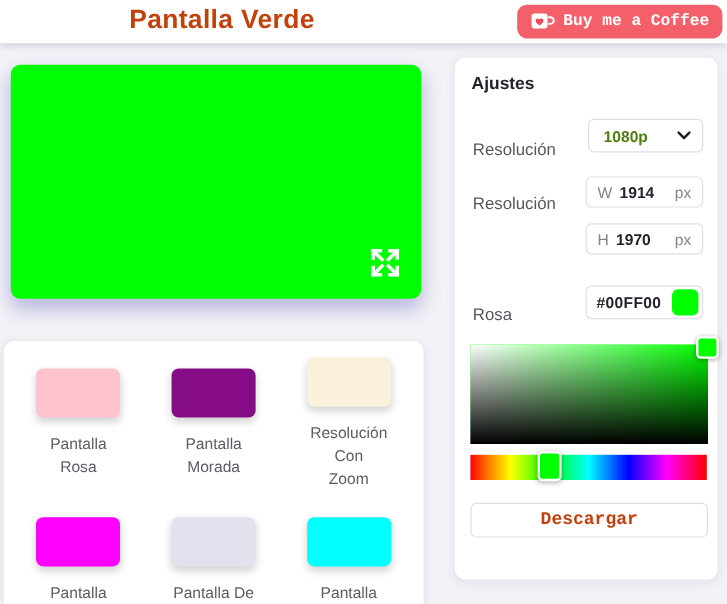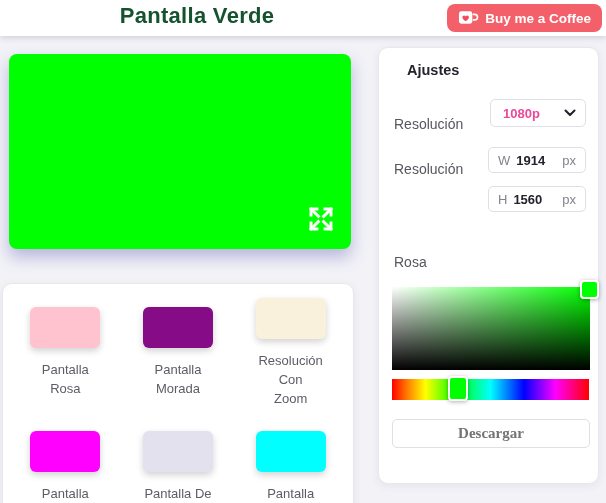--- a/index.html
+++ b/index.html
@@ -11,32 +11,32 @@
   }
 
   
   .header {
     position:absolute; left:0; top:0; width:606px; height:36px;
     background:#ffffff;
     box-shadow:0 2px 6px rgba(60,60,90,0.18);
     z-index:5;
   }
   .page-title {
-    position:absolute; left:12px; top:3px; width:370px;
+    position:absolute; left:0; top:3px; width:370px;
     text-align:center;
     font-size:22px; font-weight:600; letter-spacing:0.3px;
-    color:#14532d;
+    color:#c2410c;
   }
   .buy-btn {
     position:absolute; right:4px; top:4px; height:28px;
     display:flex; align-items:center; gap:6px;
     padding:0 11px;
     border:none; border-radius:8px;
     color:#ffffff; font-size:13.5px; font-weight:600;
-    font-family:Liberation Sans, sans-serif;
+    font-family:Liberation Mono, monospace;
     cursor:pointer;
   }
 
   
   .preview {
     position:absolute; left:9px; top:54px; width:342px; height:195px;
     border-radius:8px;
     box-shadow:0 8px 16px rgba(110,108,190,0.45);
   }
   .expand-btn {
@@ -75,37 +75,37 @@
 
   
   .panel {
     position:absolute; left:378px; top:47px; width:221px; height:437px;
     background:#ffffff;
     border:1px solid #e7e7ec;
     border-radius:10px;
     box-shadow:0 2px 8px rgba(60,60,90,0.08);
   }
   .panel-title {
-    position:absolute; left:28px; top:14px;
+    position:absolute; left:14px; top:14px;
     font-size:14.5px; font-weight:700; color:#23232d;
   }
   .field-label {
     position:absolute; left:15px;
     font-size:14px; color:#56575f;margin-top:12px;
   }
   .lbl-res   { top:56px; }
   .lbl-dim   { top:101px; }
   .lbl-color { top:194px; }
 
   .select-box {
     position:absolute; left:111px; top:51px; width:96px; height:28px;
     background:#fff; border:1px solid #dfdfe5; border-radius:5px;
     display:flex; align-items:center;
     padding:0 9px 0 12px;
-    font-size:13px; font-weight:600; color:#ec4899;
+    font-size:13px; font-weight:600; color:#4d7c0f;
     cursor:pointer;
   }
   .select-box .chev { margin-left:auto; display:flex; }
 
   .dim-input {
     position:absolute; left:109px; width:98px; height:26px;
     background:#fff; border:1px solid #dfdfe5; border-radius:5px;
     display:flex; align-items:center; gap:6px;
     padding:0 9px;
     font-size:13px; font-weight:600; color:#23232d;
@@ -150,22 +150,22 @@
   .hue-handle {
     position:absolute; left:56px; top:-3px; width:20px; height:25px;
     border:2px solid #fff; border-radius:4px;
     box-shadow:0 1px 4px rgba(0,0,0,0.3);
     cursor:grab;
   }
 
   .download-btn {
     position:absolute; left:13px; top:371px; width:198px; height:29px;
     background:#fff; border:1px solid #dfdfe5; border-radius:5px;
-    font-family:Liberation Serif, serif;
-    font-size:15px; font-weight:600; color:#737373;
+    font-family:Liberation Mono, monospace;
+    font-size:15px; font-weight:600; color:#c2410c;
     cursor:pointer;
   }
 </style>
 </head>
 <body>
 
 <div class="header">
   <div class="page-title">Pantalla Verde</div>
   <button class="buy-btn" style="background: rgb(244, 96, 106);">
     <span style="display:flex;">
@@ -252,25 +252,29 @@
   </div>
 
   <div class="field-label lbl-dim">Resolución</div>
   <div class="dim-input dim-w">
     <span class="dim-prefix">W</span>
     <span>1914</span>
     <span class="dim-unit">px</span>
   </div>
   <div class="dim-input dim-h">
     <span class="dim-prefix">H</span>
-    <span>1560</span>
+    <span>1970</span>
     <span class="dim-unit">px</span>
   </div>
 
   <div class="field-label lbl-color">Rosa</div>
+  <div class="color-input">
+    <span>#00FF00</span>
+    <span class="color-chip" style="background: rgb(0, 255, 0);"></span>
+  </div>
 
   <div class="sat-area" style="background-color: rgb(0, 255, 0);">
     <span class="sat-handle" style="background: rgb(0, 255, 0);"></span>
   </div>
 
   <div class="hue-bar">
     <span class="hue-handle" style="background: rgb(0, 255, 0);"></span>
   </div>
 
   <button class="download-btn">Descargar</button>

